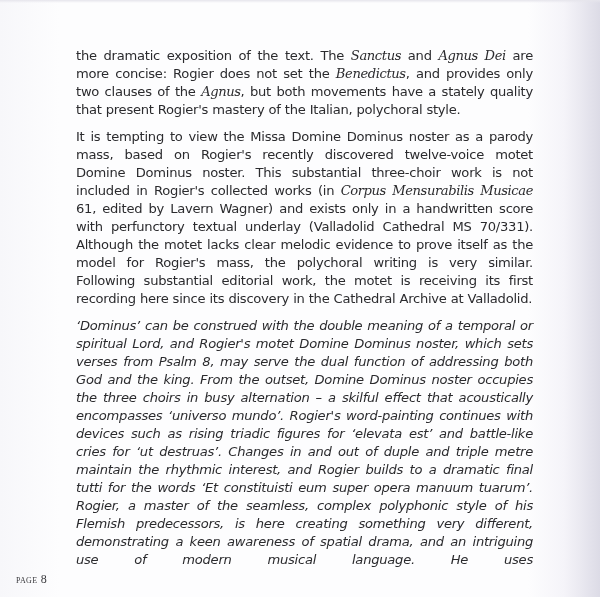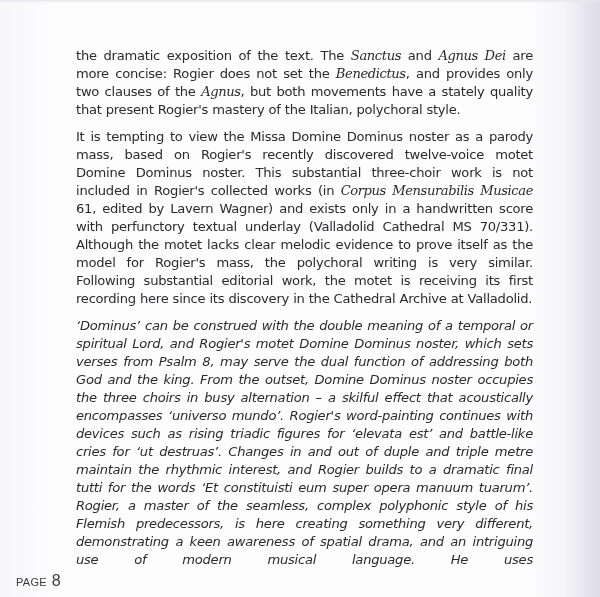--- a/index.html
+++ b/index.html
@@ -19,21 +19,21 @@
     position: absolute; left: 76px; top: 47px; width: 457px;
     font-family: "DejaVu Sans", sans-serif;
     font-size: 13.1px; line-height: 18px; color: #2b2b2e;
     letter-spacing: -0.25px; word-spacing: 0.2px;
   }
   .body-text p { margin: 0 0 9px 0; text-align: justify; }
   .body-text p:last-child { text-align: justify; text-align-last: justify; font-style: italic; }
   .body-text em { font-family: "DejaVu Serif", serif; font-style: italic; letter-spacing: -0.4px; }
   .page-label {
     position: absolute; left: 16px; top: 572px;
-    font-family: Liberation Sans, sans-serif; font-size: 16px; color: #3a3a3e;
+    font-family: Liberation Serif, serif; font-size: 12px; color: #3a3a3e;
     letter-spacing: 0.3px; font-variant: small-caps;
   }
 </style>
 </head>
 <body>
 
 <div class="page">
   <div class="top-edge"></div>
 
   <div class="body-text">

